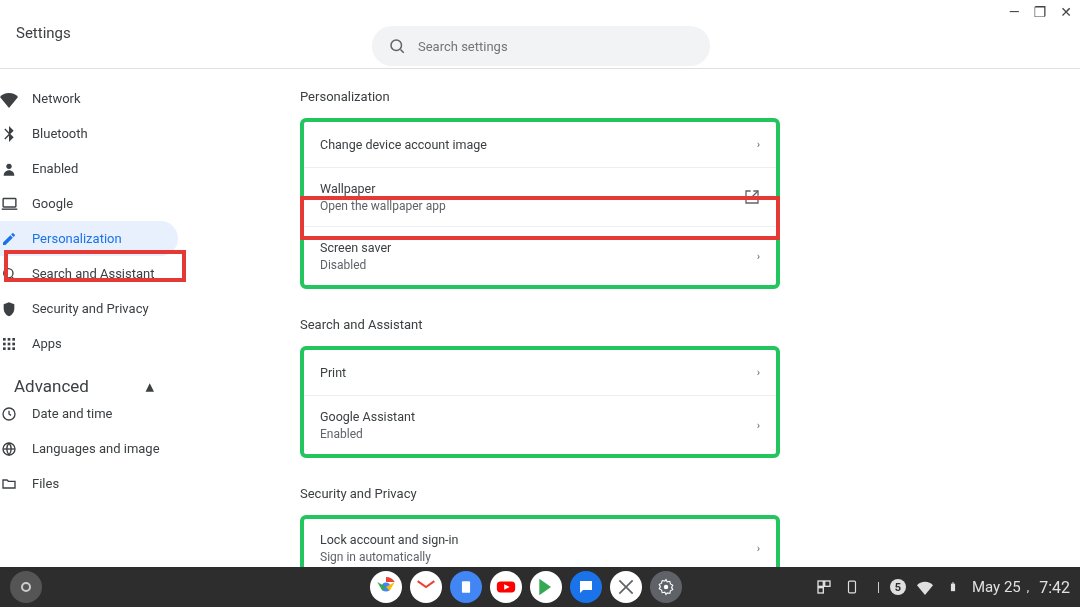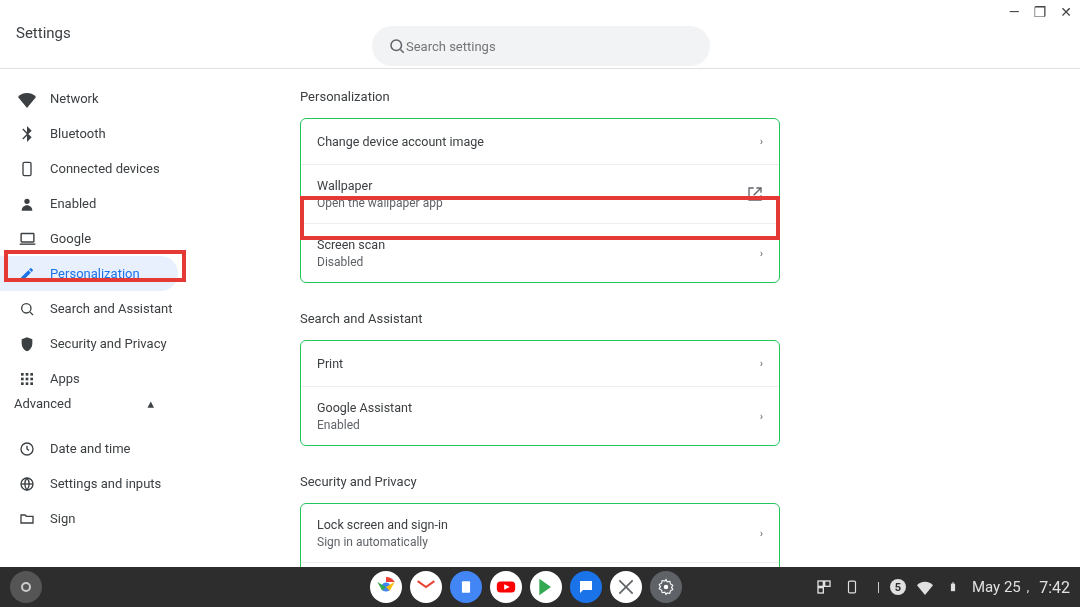--- a/index.html
+++ b/index.html
@@ -3,34 +3,34 @@
 <meta charset="utf-8">
 <style>
   *{box-sizing:border-box;margin:0;padding:0;font-family:Roboto,Arial,sans-serif}
   body{width:1080px;height:607px;background:#fff;overflow:hidden;position:relative}
   
   .titlebar{height:24px;display:flex;justify-content:flex-end;align-items:center;padding-right:8px;gap:14px}
   .titlebar span{color:#444;font-size:14px;cursor:pointer}
   
   .header{height:44px;display:flex;padding-left:16px;position:relative}
   .app-title{font-size:15px;color:#3c4043}
-  .search-wrap{position:absolute;left:372px;top:2px;width:338px;height:40px;background:#f1f3f4;border-radius:20px;display:flex;align-items:center;padding:0 16px;}
+  .search-wrap{position:absolute;left:372px;top:2px;width:338px;height:40px;background:#f1f3f4;border-radius:20px;display:flex;align-items:center;padding:0 16px;gap:12px}
   .search-wrap input{border:none;background:transparent;outline:none;font-size:13px;color:#5f6368;flex:1}
   .divider{height:1px;background:#e0e0e0;margin-top:0}
   
   .main{display:flex;height:500px}
   .sidebar{width:200px;padding-top:12px}
-  .nav-item{height:35px;display:flex;align-items:center;padding-left:18px;gap:14px;font-size:13px;color:#3c4043;cursor:pointer;border-radius:0 18px 18px 0;width:178px}
+  .nav-item{height:35px;display:flex;align-items:center;gap:14px;font-size:13px;color:#3c4043;cursor:pointer;border-radius:0 18px 18px 0;width:178px}
   .nav-item.selected{background:#e8f0fe;color:#1a73e8}
   .nav-icon{width:18px;height:18px;display:flex;align-items:center;justify-content:center;flex-shrink:0}
-  .nav-group{height:35px;display:flex;align-items:flex-start;padding-left:14px;padding-right:26px;font-size:13px;color:#3c4043;cursor:pointer;justify-content:space-between;width:180px}
+  .nav-group{height:35px;display:flex;align-items:flex-end;padding-left:14px;padding-right:26px;font-size:17px;color:#3c4043;cursor:pointer;justify-content:space-between;width:180px}
   .highlight-box{position:absolute;border:4px solid #e53935;pointer-events:none}
   .content{flex:1;padding-left:100px;padding-top:20px;overflow:auto}
   .section-title{font-size:13px;color:#3c4043;margin-bottom:14px}
-  .card{width:480px;border:1px solid #22c55e;border-radius:6px;margin-bottom:28px;overflow:hidden}
+  .card{width:480px;border:4px solid #22c55e;border-radius:6px;margin-bottom:28px;overflow:hidden}
   .row{padding:13px 16px;display:flex;align-items:center;justify-content:space-between;border-bottom:1px solid #eee;cursor:pointer;min-height:46px}
   .row:last-child{border-bottom:none}
   .row-text .primary{font-size:12.5px;color:#3c4043}
   .row-text .secondary{font-size:12px;color:#5f6368;margin-top:3px}
   .chevron{color:#5f6368;font-size:11px}
   .openext{width:16px;height:16px}
   
   .shelf{position:absolute;bottom:0;left:0;right:0;height:40px;background:#2d2d2d;display:flex;align-items:center;padding:0 10px}
   .shelf-left{width:360px}
   .launcher{width:32px;height:32px;border-radius:50%;background:#555;display:flex;align-items:center;justify-content:center}
@@ -76,28 +76,20 @@
     <div class="nav-item">
       <span class="nav-icon">
           <svg width="16" height="16" viewBox="0 0 24 24" fill="#3c4043">
             <path d="M12 0v9.3L6.4 3.7 5 5.1l6.6 6.9L5 18.9l1.4 1.4L12 14.7V24l7-7-5-5 5-5-7-7z"></path>
           </svg>
         </span>
       <span>Bluetooth</span>
     </div>
     <div class="nav-item">
       <span class="nav-icon">
-          <svg width="16" height="16" viewBox="0 0 24 24" fill="none" stroke="#3c4043" stroke-width="2">
-            <rect x="6" y="2" width="12" height="20" rx="2"></rect>
-          </svg>
-        </span>
-      <span>Connected devices</span>
-    </div>
-    <div class="nav-item">
-      <span class="nav-icon">
           <svg width="16" height="16" viewBox="0 0 24 24" fill="#3c4043">
             <circle cx="12" cy="8" r="4"></circle>
             <path d="M4 22c0-4.4 3.6-8 8-8s8 3.6 8 8"></path>
           </svg>
         </span>
       <span>Enabled</span>
     </div>
     <div class="nav-item">
       <span class="nav-icon">
           <svg width="17" height="17" viewBox="0 0 24 24" fill="none" stroke="#3c4043" stroke-width="2">
@@ -164,29 +156,29 @@
       <span>Date and time</span>
     </div>
     <div class="nav-item">
       <span class="nav-icon">
           <svg width="16" height="16" viewBox="0 0 24 24" fill="none" stroke="#3c4043" stroke-width="2">
             <circle cx="12" cy="12" r="9"></circle>
             <line x1="3" y1="12" x2="21" y2="12"></line>
             <path d="M12 3a14 14 0 0 1 0 18a14 14 0 0 1 0-18"></path>
           </svg>
         </span>
-      <span>Settings and inputs</span>
+      <span>Languages and image</span>
     </div>
     <div class="nav-item">
       <span class="nav-icon">
           <svg width="16" height="16" viewBox="0 0 24 24" fill="none" stroke="#3c4043" stroke-width="2">
             <path d="M3 6h6l2 2h10v10H3z"></path>
           </svg>
         </span>
-      <span>Sign</span>
+      <span>Files</span>
     </div>
   </div>
 
   <div class="content">
 
     <div class="section-title">Personalization</div>
     <div class="card">
       <div class="row">
         <div class="row-text">
             <div class="primary">Change device account image</div>
@@ -199,21 +191,21 @@
           <div class="secondary">Open the wallpaper app</div>
         </div>
         <svg class="openext" viewBox="0 0 24 24" fill="none" stroke="#5f6368" stroke-width="2">
             <path d="M14 3h7v7"></path>
             <path d="M10 14L21 3"></path>
             <path d="M21 14v7H3V3h7"></path>
           </svg>
       </div>
       <div class="row">
         <div class="row-text">
-          <div class="primary">Screen scan</div>
+          <div class="primary">Screen saver</div>
           <div class="secondary">Disabled</div>
         </div>
         <span class="chevron">›</span>
       </div>
     </div>
 
     <div class="section-title">Search and Assistant</div>
     <div class="card">
       <div class="row">
         <div class="row-text">
@@ -227,21 +219,21 @@
           <div class="secondary">Enabled</div>
         </div>
         <span class="chevron">›</span>
       </div>
     </div>
 
     <div class="section-title">Security and Privacy</div>
     <div class="card">
       <div class="row">
         <div class="row-text">
-          <div class="primary">Lock screen and sign-in</div>
+          <div class="primary">Lock account and sign-in</div>
           <div class="secondary">Sign in automatically</div>
         </div>
         <span class="chevron">›</span>
       </div>
       <div class="row">
         
         
       </div>
 
     </div>

